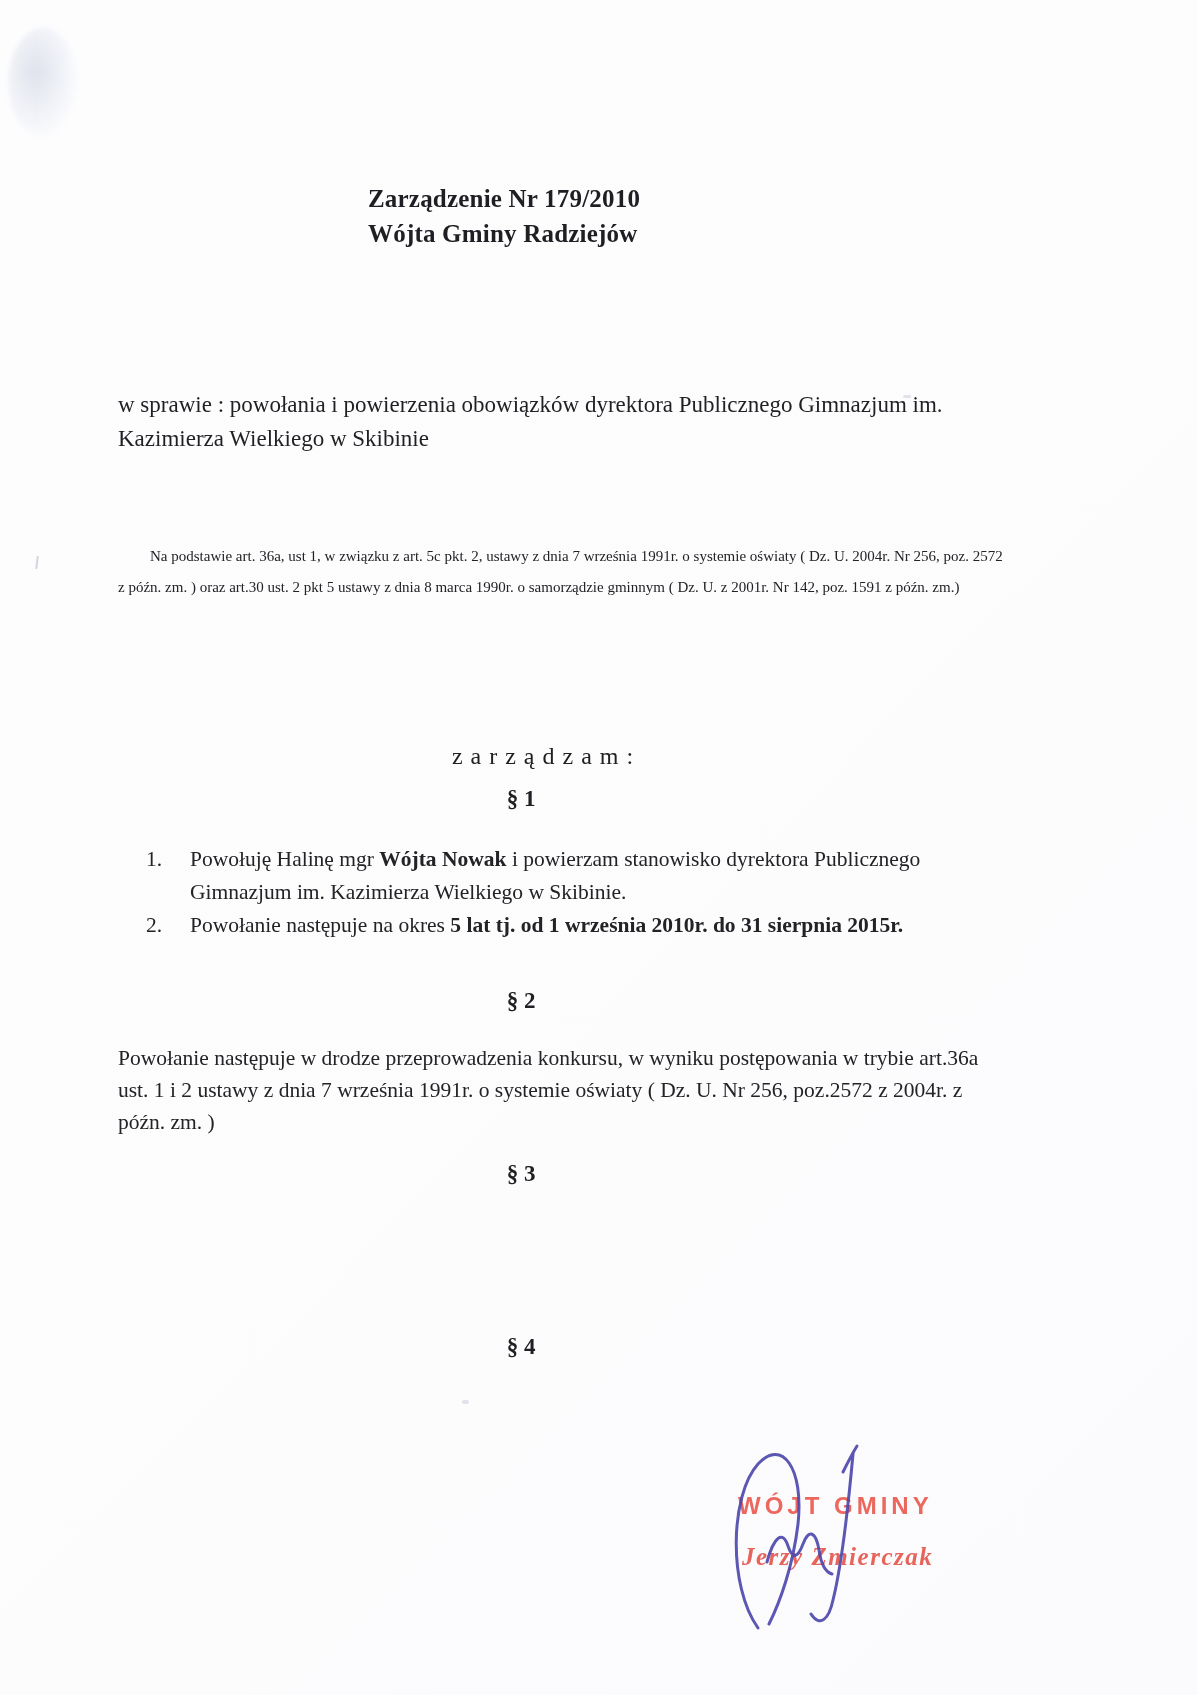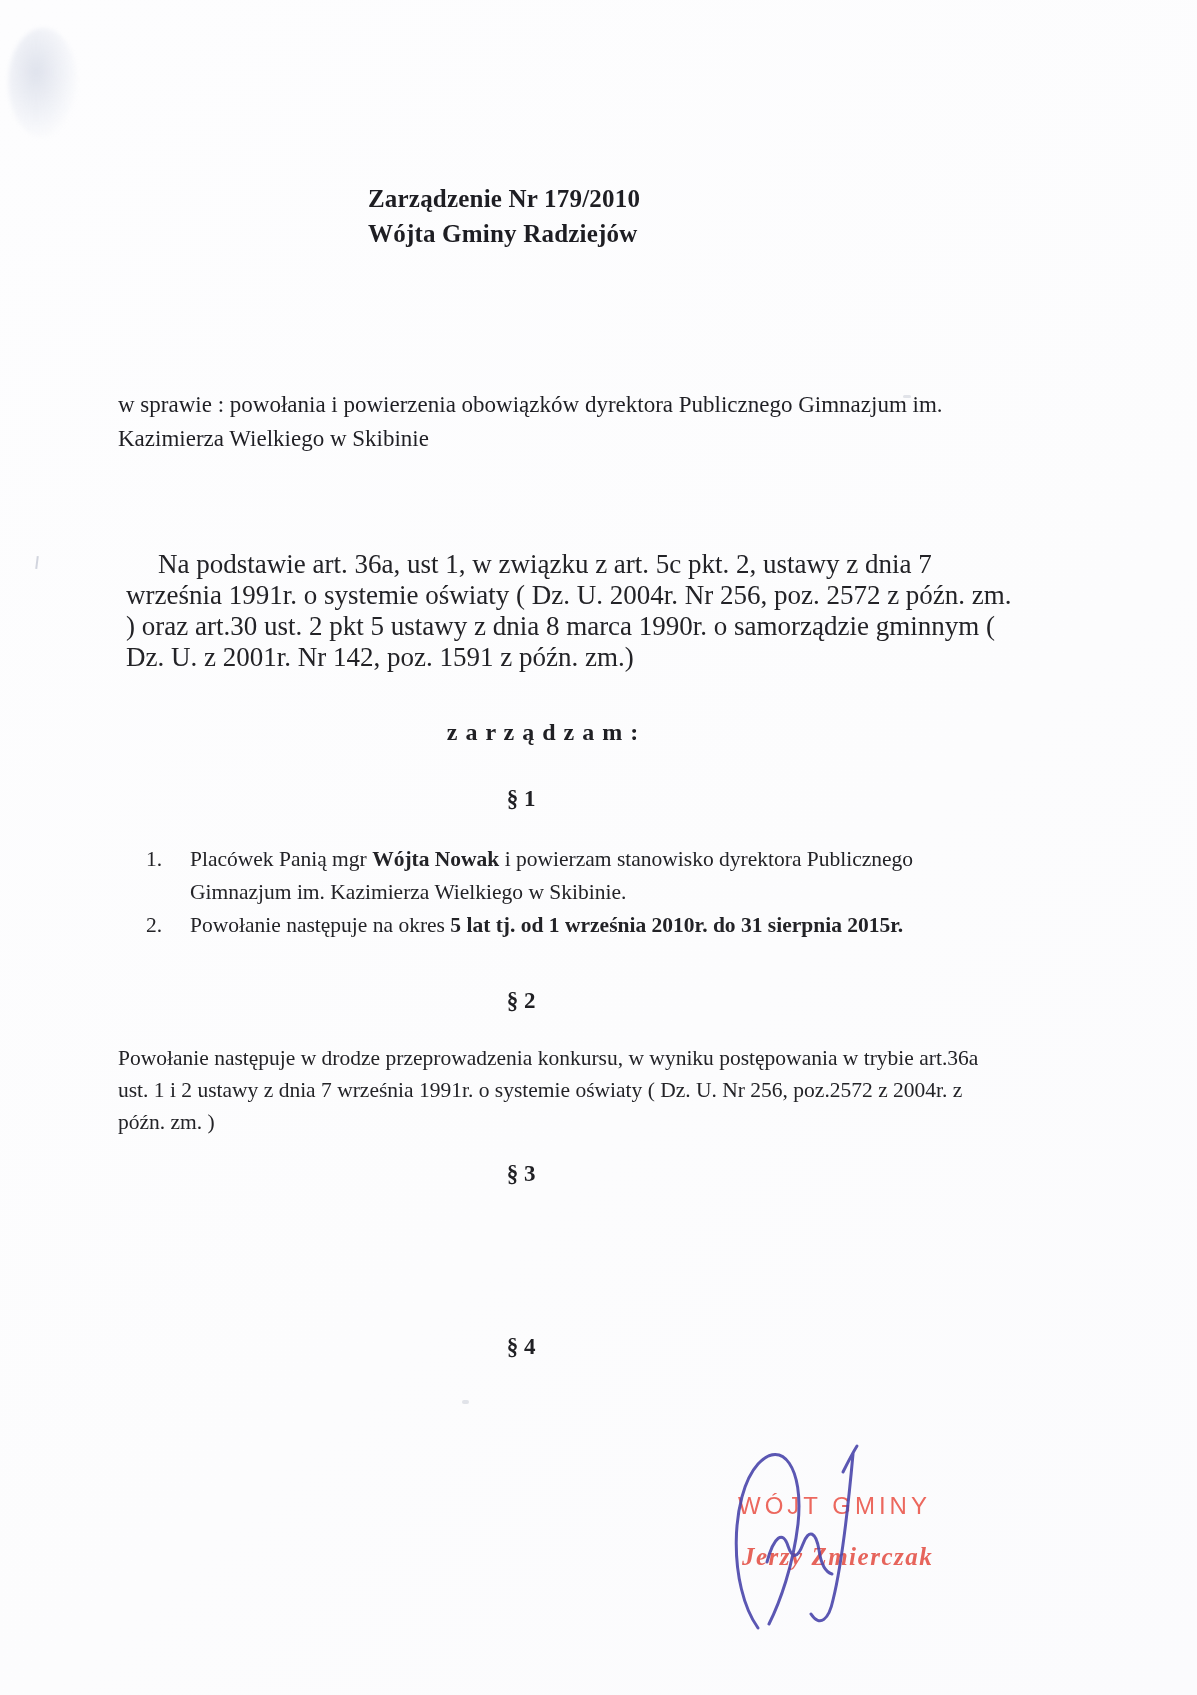--- a/index.html
+++ b/index.html
@@ -31,25 +31,25 @@
     position:absolute;left:368px;top:181px;
     font-size:25px;font-weight:bold;line-height:35px;
     color:#1e1e23;letter-spacing:.2px;
   }
   .subject{
     position:absolute;left:118px;top:388px;width:862px;
     font-size:23px;font-weight:normal;line-height:34px;color:#1f1f24;
   }
   .legal{
     position:absolute;left:118px;top:541px;width:886px;
-    font-size:27px;line-height:31px;text-indent:32px;margin:8px;
+    font-size:15px;line-height:31px;text-indent:32px;margin:0;
   }
   .decree{
-    position:absolute;left:118px;top:719px;width:850px;
-    text-align:center;font-weight:bold;font-size:24px;letter-spacing:1px;color:#202024;
+    position:absolute;left:118px;top:743px;width:850px;
+    text-align:center;font-weight:normal;font-size:24px;letter-spacing:1px;color:#202024;
   }
   .sec-head{
     position:absolute;left:118px;width:806px;
     text-align:center;font-weight:bold;font-size:23px;color:#202024;
   }
   .sec-head.h1{top:786px;}
   .sec-head.h2{top:988px;}
   .sec-head.h3{top:1161px;}
   .sec-head.h4{top:1334px;}
 
@@ -68,21 +68,21 @@
   .body-par.p2{top:1042px;}
   .body-par.p3{top:1216px;}
   .body-par.p4{top:1390px;}
 
   .bold{font-weight:bold;}
 
   .signature-area{position:absolute;left:680px;top:1430px;width:330px;height:230px;}
   .stamp-title{
     position:absolute;left:58px;top:62px;
     font-family:"Liberation Sans","DejaVu Sans",sans-serif;
-    font-size:24px;font-weight:normal;letter-spacing:4px;
+    font-size:24px;font-weight:bold;letter-spacing:4px;
     color:#ea5449;opacity:.88;white-space:nowrap;
     filter:blur(.3px);
   }
   .stamp-name{
     position:absolute;left:62px;top:113px;
     font-size:25px;font-weight:bold;font-style:italic;letter-spacing:1.5px;
     color:#e4544a;opacity:.9;white-space:nowrap;
     filter:blur(.2px);
   }
   .pen-sig{position:absolute;left:32px;top:10px;}
@@ -106,21 +106,21 @@
 
   <p class="legal">Na podstawie art. 36a, ust 1, w związku z art. 5c pkt. 2, ustawy z dnia 7 września 1991r. o systemie oświaty ( Dz. U.  2004r. Nr 256, poz. 2572 z późn. zm. ) oraz art.30 ust. 2 pkt 5 ustawy z dnia 8 marca 1990r. o samorządzie gminnym ( Dz. U. z 2001r. Nr 142, poz. 1591 z późn. zm.)</p>
 
   <div class="decree">z a r z ą d z a m :</div>
 
   <div class="sec-head h1">§ 1</div>
 
   <div class="list">
     <div class="list-item">
       <span class="num">1.</span>
-      <span class="li-text"><span>Placówek Panią mgr </span><span class="bold">Wójta Nowak</span><span> i powierzam stanowisko dyrektora Publicznego Gimnazjum im. Kazimierza Wielkiego w Skibinie.</span></span>
+      <span class="li-text"><span>Powołuję Halinę mgr </span><span class="bold">Wójta Nowak</span><span> i powierzam stanowisko dyrektora Publicznego Gimnazjum im. Kazimierza Wielkiego w Skibinie.</span></span>
     </div>
     <div class="list-item">
       <span class="num">2.</span>
       <span class="li-text"><span>Powołanie następuje na okres </span><span class="bold">5 lat tj. od 1 września 2010r. do 31 sierpnia 2015r.</span><span></span></span>
     </div>
   </div>
 
   <div class="sec-head h2">§ 2</div>
   <p class="body-par p2">Powołanie następuje w drodze przeprowadzenia konkursu, w wyniku postępowania w trybie art.36a ust. 1 i 2 ustawy z dnia 7 września 1991r. o systemie oświaty ( Dz. U. Nr 256, poz.2572 z 2004r. z późn. zm. )</p>
 

